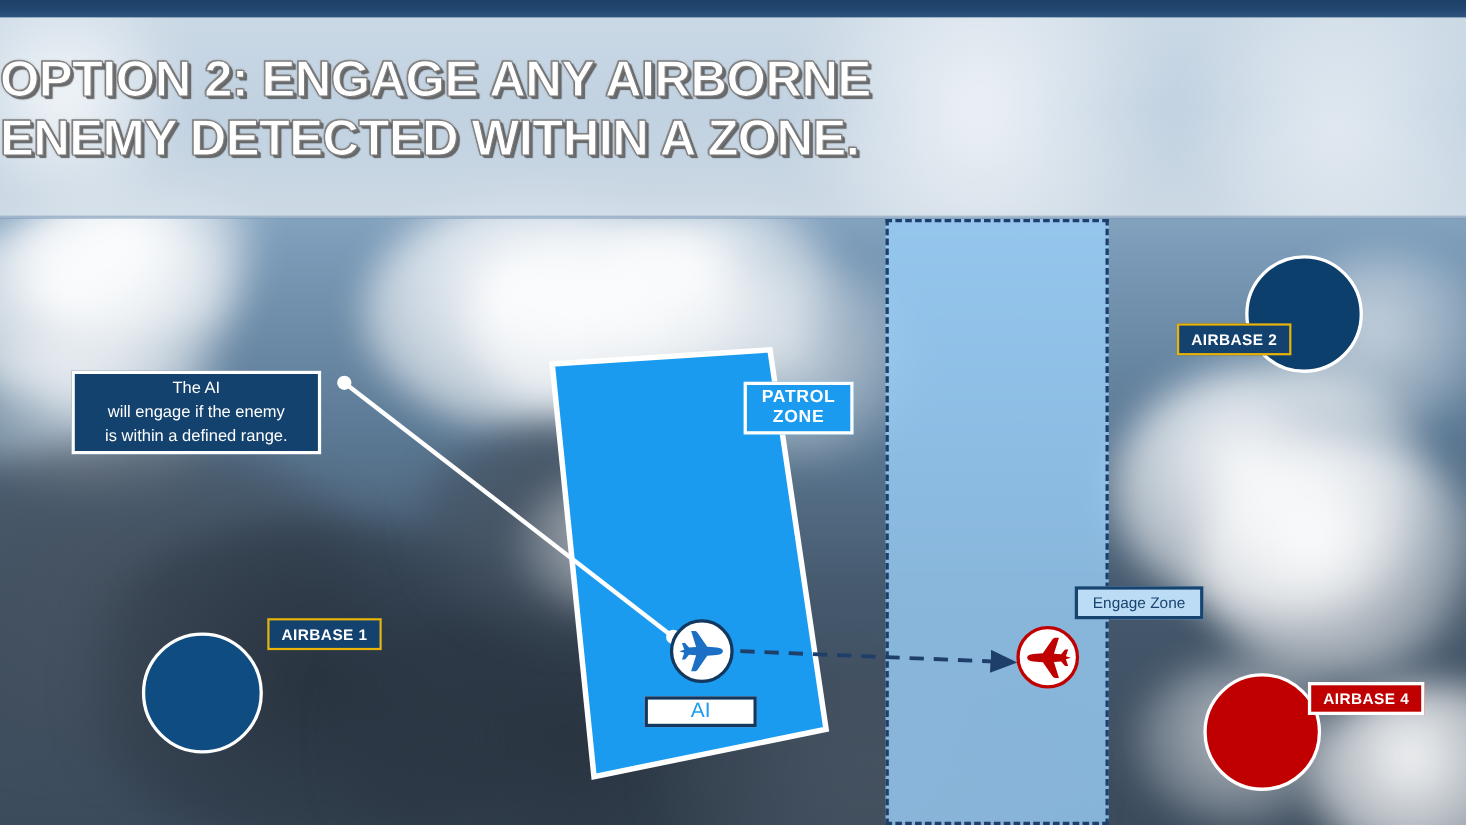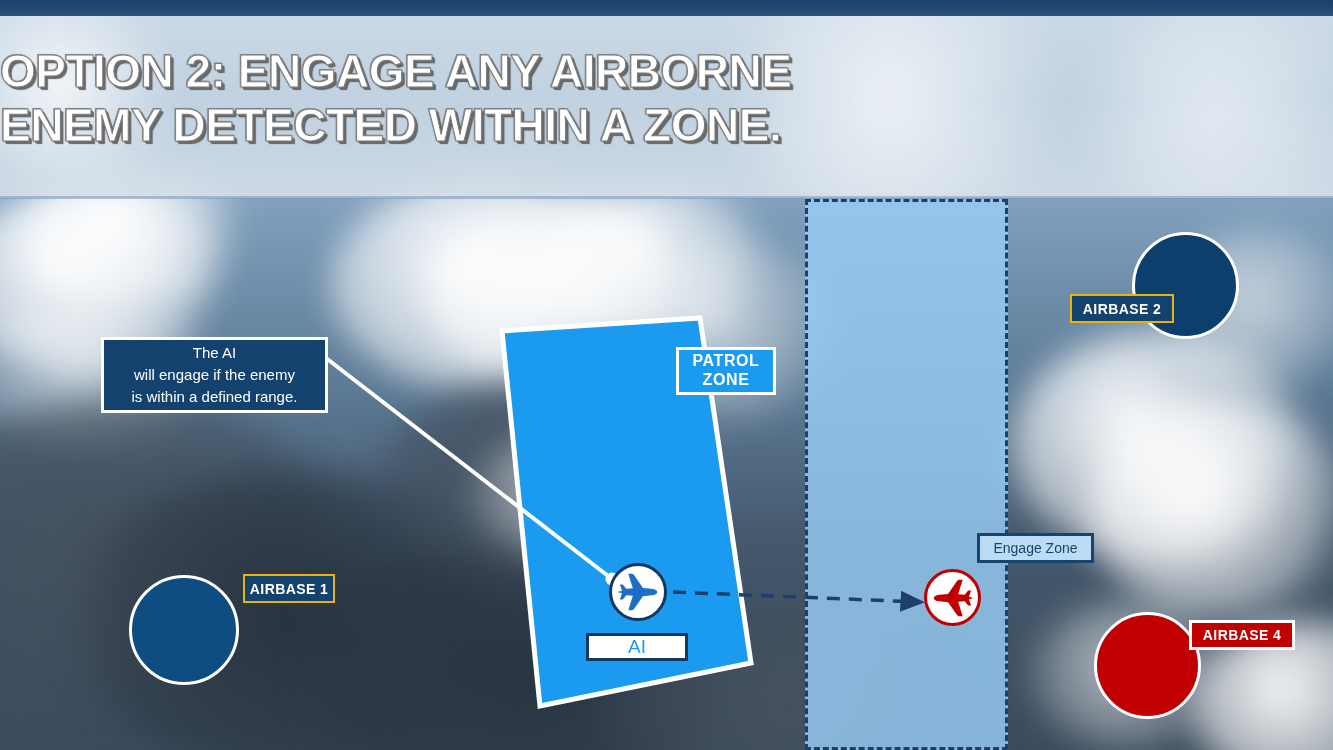--- a/index.html
+++ b/index.html
@@ -97,21 +97,20 @@
     display: flex;
     align-items: center;
     justify-content: center;
     text-align: center;
     white-space: pre-line;
   }
   .box.navy-fill {
     background: #14426e;
     border: 3px solid #ffffff;
     color: #ffffff;
-    margin-left: 36px;
   }
   .box.red-fill {
     background: #c00000;
     border: 3px solid #ffffff;
     color: #ffffff;
     font-weight: bold;
     letter-spacing: 0.4px;
     align-items: center;
   }
   .box.blue-fill {
@@ -255,21 +254,21 @@
   </div>
 
   <div class="box lightblue-fill" style="left:977px; top:533px; width:117px; height:30px; font-size:14px;">
     <span>Engage Zone</span>
   </div>
 
   <div class="box white-fill" style="left:586px; top:633px; width:102px; height:28px; font-size:19px;">
     <span>AI</span>
   </div>
 
-  <div class="box navy-label" style="left:206px; top:574px; width:92px; height:29px; font-size:14px;">
+  <div class="box navy-label" style="left:206px; top:562px; width:104px; height:29px; font-size:14px;">
     <span>AIRBASE 1</span>
   </div>
 
   <div class="box navy-label" style="left:1033px; top:294px; width:104px; height:29px; font-size:14px;">
     <span>AIRBASE 2</span>
   </div>
 
   <div class="box red-fill" style="left:1189px; top:620px; width:106px; height:30px; font-size:14px;">
     <span>AIRBASE 4</span>
   </div>

